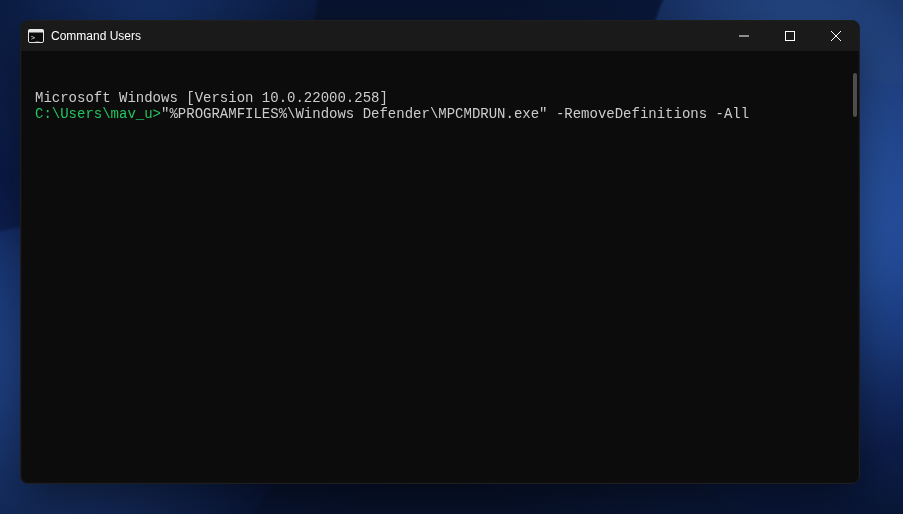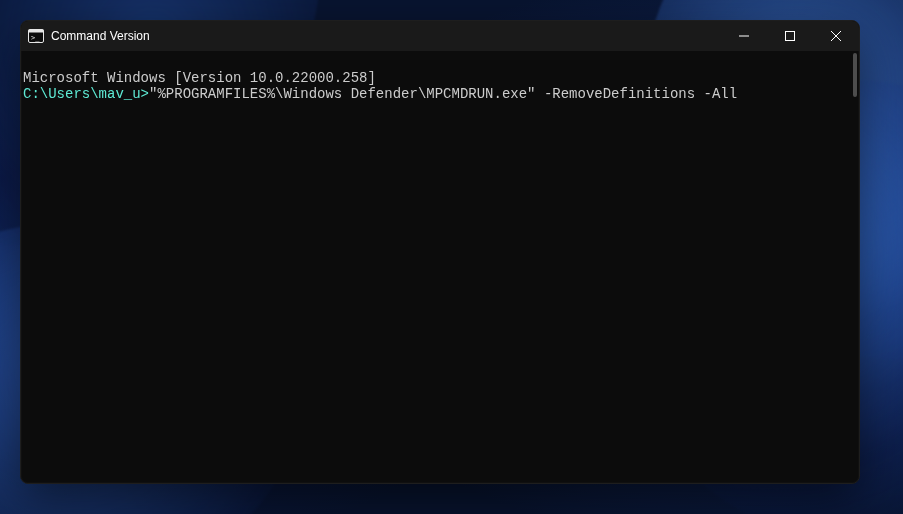--- a/index.html
+++ b/index.html
@@ -84,30 +84,31 @@
     align-items: center;
     justify-content: center;
     color: #ffffff;
   }
   .cmd-icon {
     display: block;
   }
   .terminal {
     flex: 1 1 auto;
     position: relative;
-    padding: 3px 6px 6px 2px;
+    padding: 3px 6px 6px 14px;
     font-family: Consolas, "Courier New", monospace;
     font-size: 14px;
     line-height: 16px;
     color: #cccccc;
     white-space: pre;
     overflow: hidden;
+    margin-top: 20px;
   }
   .terminal .line { display: block; }
-  .prompt-path { color: #5eead4; text-align: center; }
+  .prompt-path { color: #22c55e; text-align: center; }
   .cmd-text { color: #cccccc; }
   .scrollbar {
     position: absolute;
     right: 2px;
     top: 2px;
     width: 4px;
     height: 44px;
     background: #4d4d4d;
     border-radius: 2px;
   }
@@ -124,21 +125,21 @@
   <div class="window">
 
     <div class="titlebar">
       <span class="icon-slot">
         <svg class="cmd-icon" width="16" height="16" viewBox="0 0 16 16" aria-hidden="true">
           <rect x="0.5" y="1.5" width="15" height="13" rx="1.5" fill="#0c0c0c" stroke="#e6e6e6" stroke-width="1"></rect>
           <rect x="0.5" y="1.5" width="15" height="3" fill="#e6e6e6"></rect>
           <text x="3" y="12" font-family="Consolas, monospace" font-size="7" fill="#e6e6e6">&gt;_</text>
         </svg>
       </span>
-      <span class="title-text">Command Version</span>
+      <span class="title-text">Command Users</span>
       <span class="spacer"></span>
       <div class="win-controls">
         <div class="win-btn">
           <svg width="10" height="10" viewBox="0 0 10 10">
             <rect x="0" y="4.5" width="10" height="1" fill="#ffffff"></rect>
           </svg>
         </div>
         <div class="win-btn">
           <svg width="10" height="10" viewBox="0 0 10 10">
             <rect x="0.5" y="0.5" width="9" height="9" fill="none" stroke="#ffffff" stroke-width="1"></rect>

